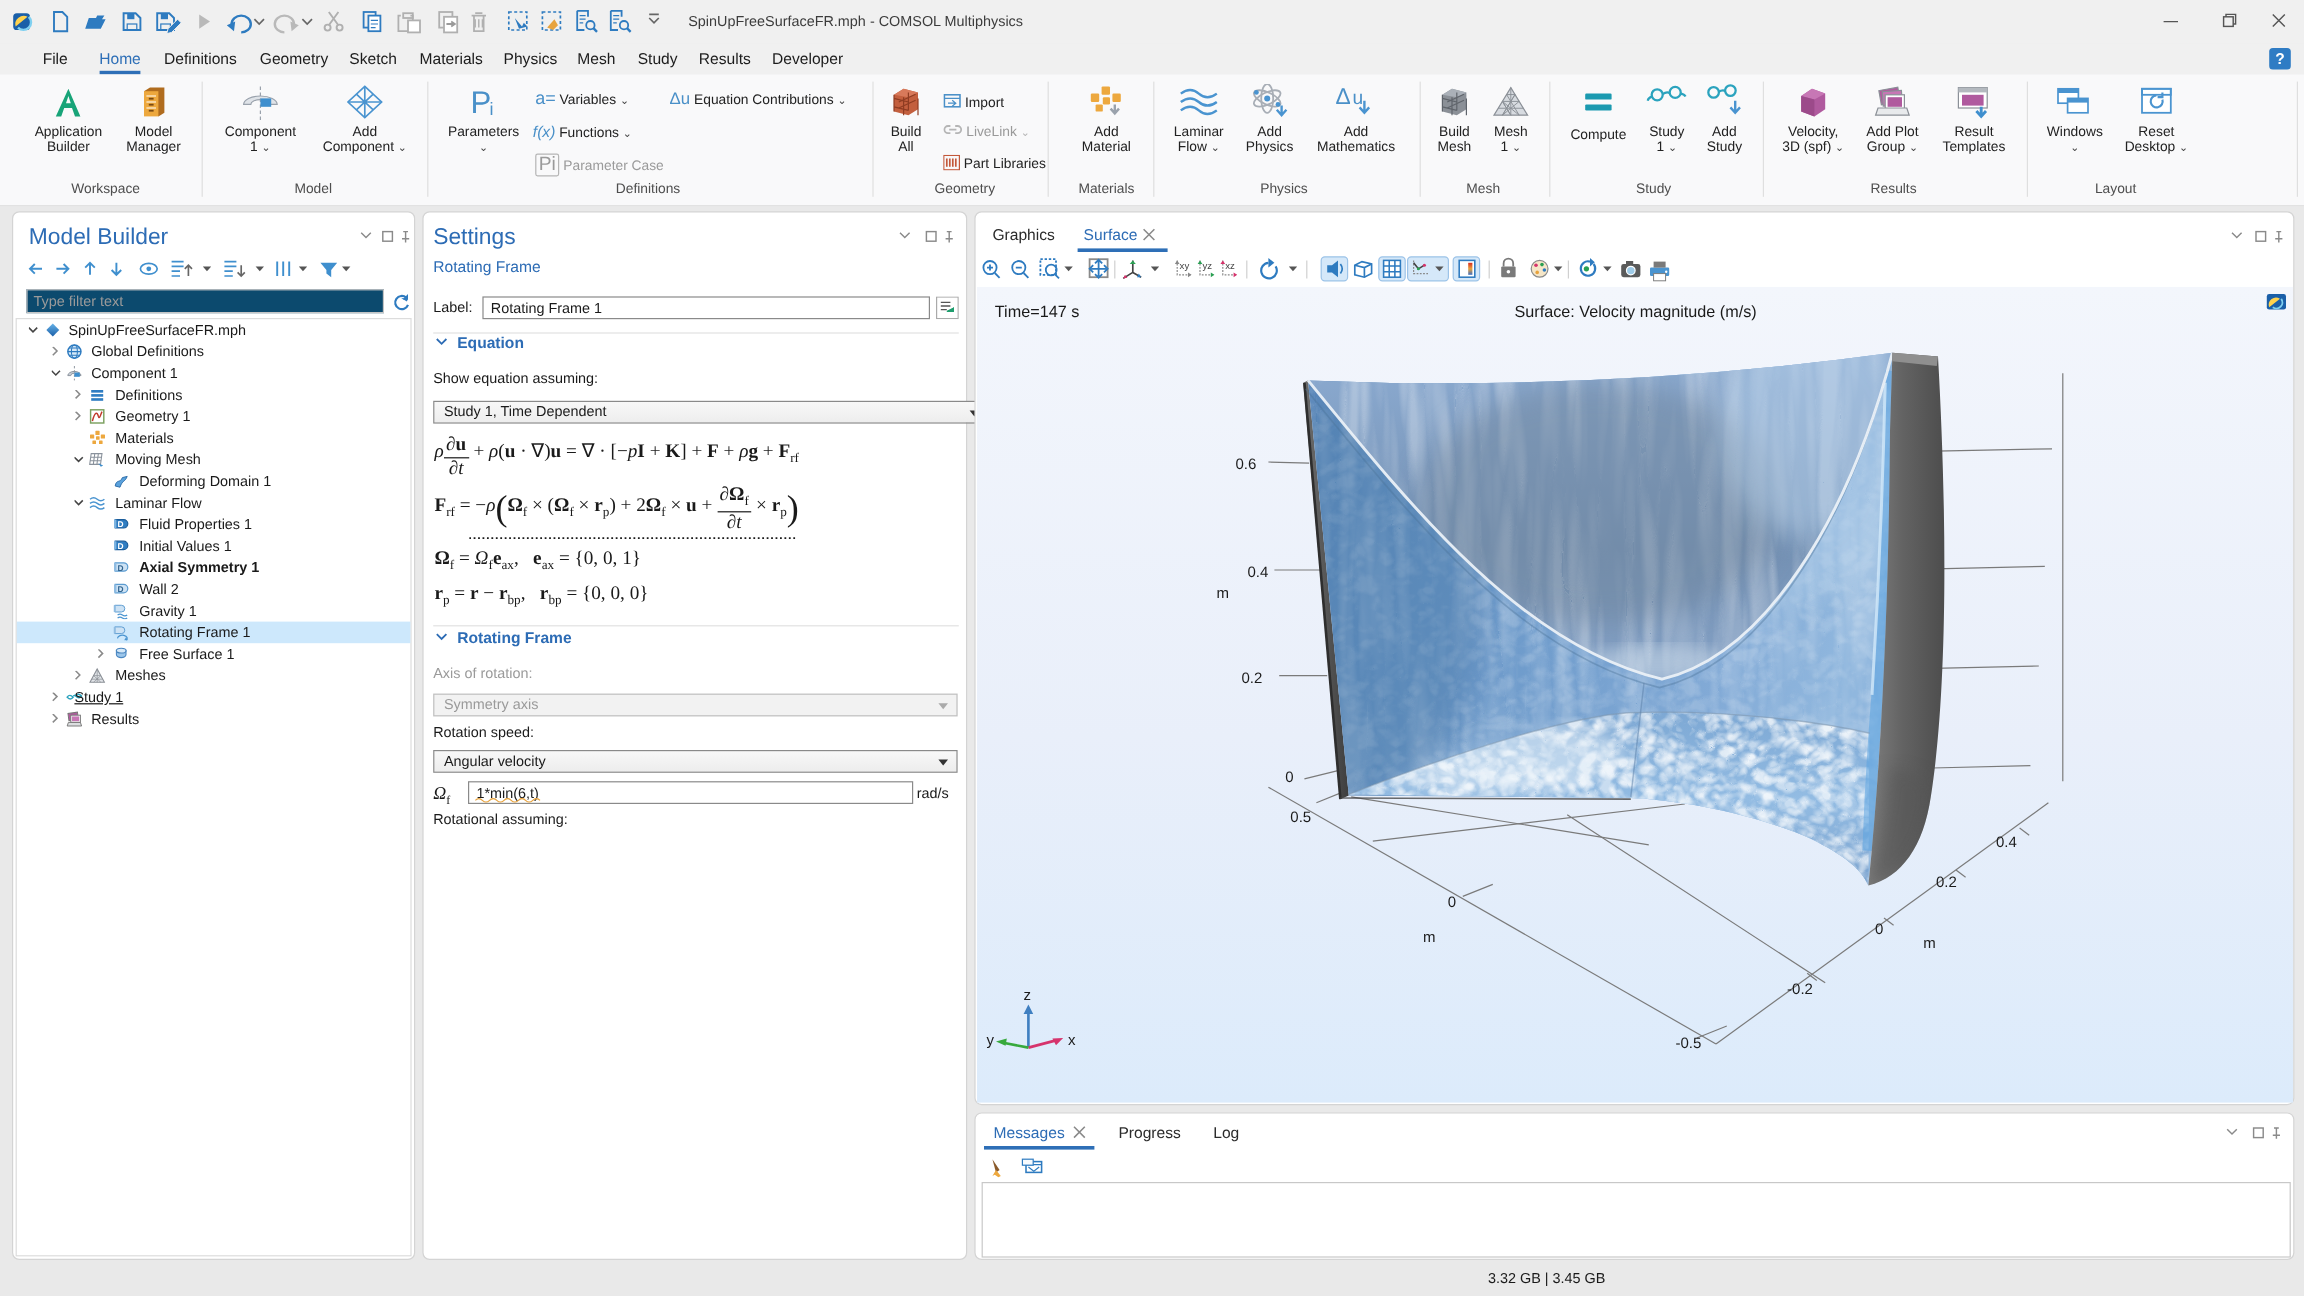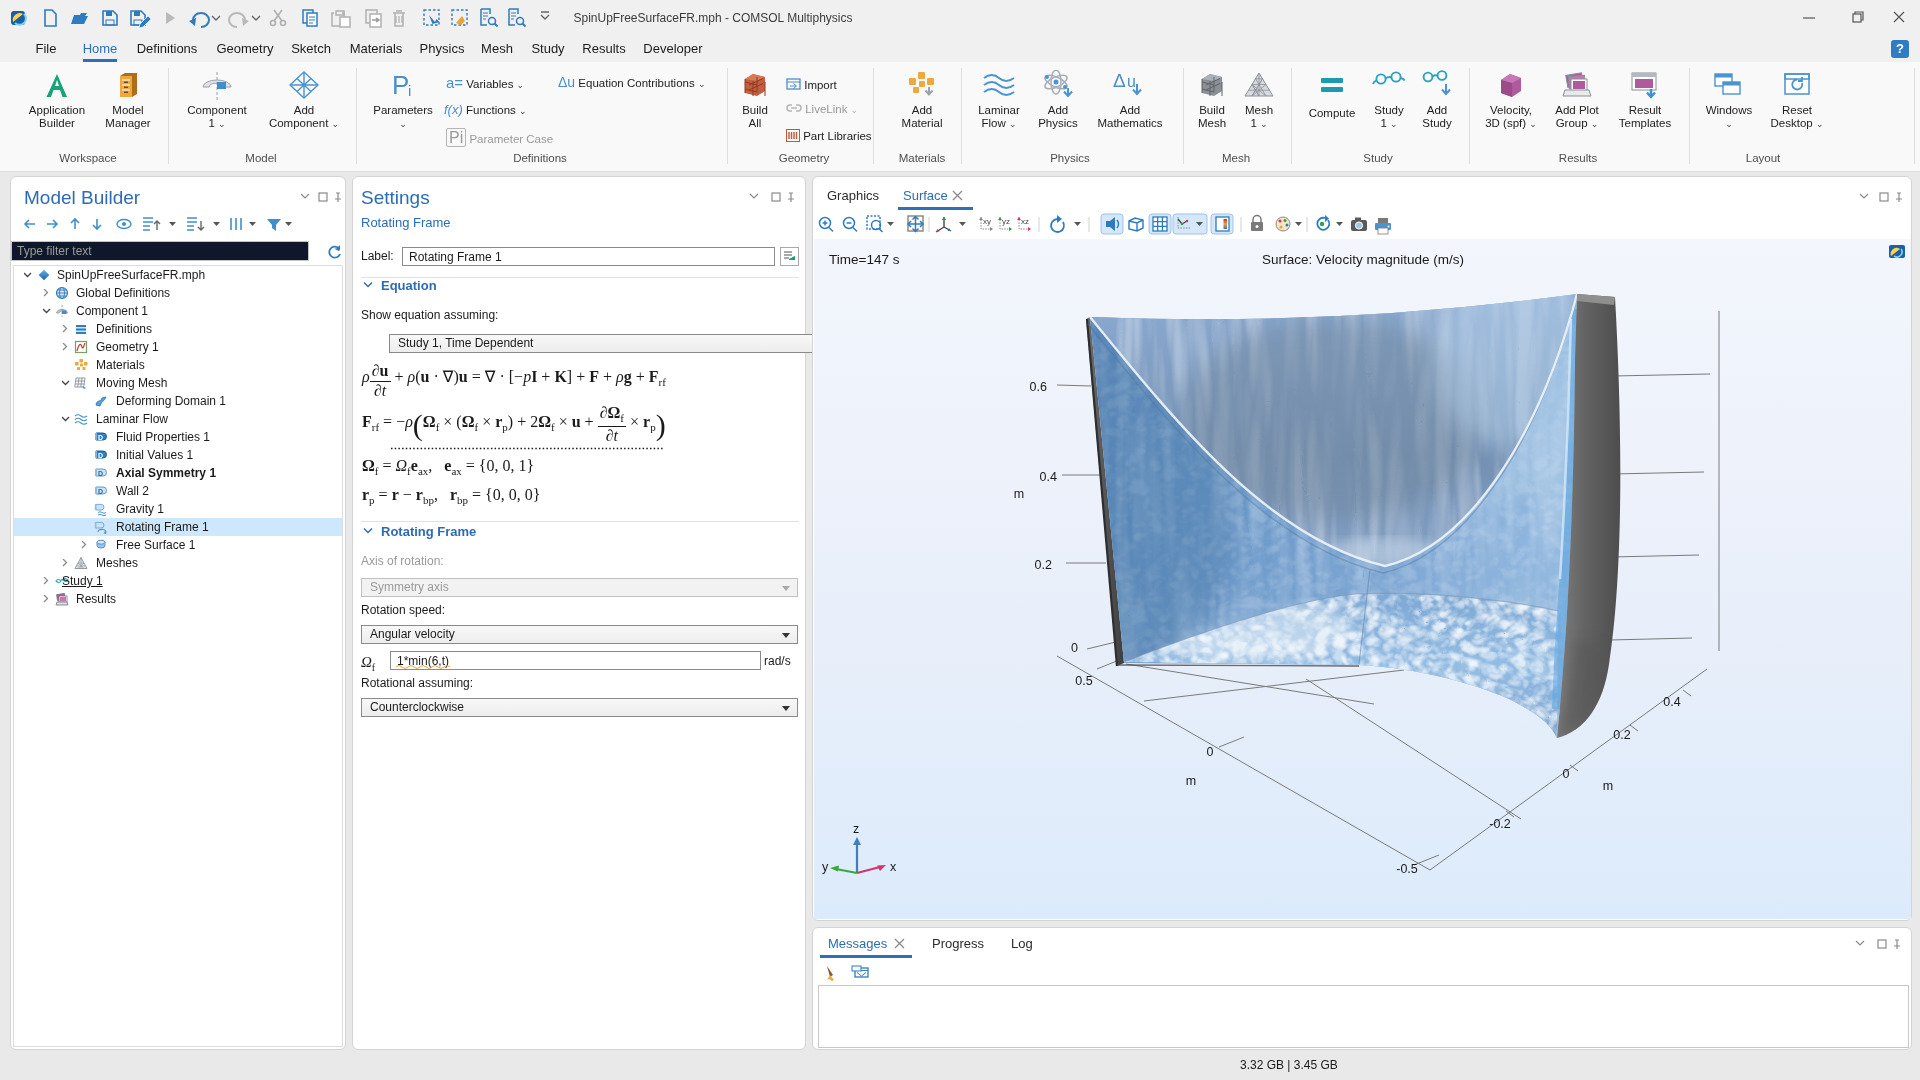--- a/index.html
+++ b/index.html
@@ -388,21 +388,21 @@
         <path d="M182,7 v9 m-3,-3 l3,3 3,-3" stroke="#666"></path>
       </g>
   <path d="M194,8 l3.5,4 3.5,-4" fill="#555" stroke="none"></path>
   <g stroke="#3f8fce" stroke-width="1.6" fill="none">
         <path d="M212,4 v12 M217,4 v12 M222,4 v12"></path>
       </g>
   <path d="M230,8 l3.5,4 3.5,-4" fill="#555" stroke="none"></path>
   <path d="M248,5 h14 l-5,6 v6 l-4,-3 v-3 z" fill="#3f8fce"></path>
   <path d="M266,8 l3.5,4 3.5,-4" fill="#555" stroke="none"></path>
  </svg>
- <div class="abs" style="left:0;top:64px;width:296px;height:18px;border:1px solid #c4c4c4;background:#0f172a;">
+ <div class="abs" style="left:11px;top:64px;width:296px;height:18px;border:1px solid #c4c4c4;background:#0c4a6e;">
    <div class="abs" style="left:5px;top:2px;font-size:12px;color:#9a9a9a;">Type filter text</div>
  </div>
  <svg class="abs" style="left:314px;top:66px" width="18" height="18">
       <path d="M13.5,5 a5.5,5.5 0 1 0 1.5,6" fill="none" stroke="#2e7bc0" stroke-width="1.8"></path>
       <path d="M15,2 v4.5 h-4.5" fill="#2e7bc0" stroke="none"></path>
       <path d="M9,5.2 l6,1 -1,2 z" fill="#2e7bc0"></path>
     </svg>
  <div class="abs" id="tree" style="left:2px;top:88px;width:330px;height:782px;border:1px solid #dcdcdc;box-sizing:border-box;font-size:12px;color:#1a1a1a;">
   <div style="position:absolute;left:0;top:0px;width:328px;height:18px;">
         <svg style="position:absolute;left:10px;top:6px" width="8" height="7">
@@ -608,21 +608,21 @@
       <path d="M4,5 h8 M4,8 h8 M4,11 h5" stroke="#555" stroke-width="1.2"></path>
       <path d="M9,13 h6 m-6,0 v-1 l6,-3 v4 z" fill="#1f9d6e" stroke="none"></path>
       <path d="M15,9 l-6,4 h6 z" fill="#1f9d6e"></path>
     </svg>
  <div class="abs" style="left:8px;top:100px;width:438px;height:1px;background:#e2e2e2;"></div>
  <svg class="abs" style="left:10px;top:104px" width="10" height="8">
       <path d="M1,1.5 l4,4 4,-4" fill="none" stroke="#2d6cb5" stroke-width="1.5"></path>
     </svg>
  <div class="abs" style="left:28px;top:101px;font-size:13px;font-weight:bold;color:#2d6cb5;">Equation</div>
  <div class="abs" style="left:8px;top:131px;">Show equation assuming:</div>
- <div class="combo abs" style="left:8px;top:157px;width:463px;margin-left:28px;">Study 1, Time Dependent</div>
+ <div class="combo abs" style="left:8px;top:157px;width:463px;">Study 1, Time Dependent</div>
  <div class="eq" style="left:9px;top:186px;"><i>ρ</i><span class="mfrac"><span class="fup"><i>∂</i><b>u</b></span><span class="fdn"><i>∂t</i></span></span> + <i>ρ</i>(<b>u</b> · ∇)<b>u</b> = ∇ · [−<i>p</i><b>I</b> + <b>K</b>] + <b>F</b> + <i>ρ</i><b>g</b> + <b>F</b><sub style="font-size:11px">rf</sub></div>
  <div class="eq" style="left:9px;top:228px;"><b>F</b><sub style="font-size:11px">rf</sub> = −<i>ρ</i><span class="bigp">(</span><b>Ω</b><sub style="font-size:11px">f</sub> × (<b>Ω</b><sub style="font-size:11px">f</sub> × <b>r</b><sub style="font-size:11px">p</sub>) + 2<b>Ω</b><sub style="font-size:11px">f</sub> × <b>u</b> + <span class="mfrac"><span class="fup"><i>∂</i><b>Ω</b><sub style="font-size:11px">f</sub></span><span class="fdn"><i>∂t</i></span></span> × <b>r</b><sub style="font-size:11px">p</sub><span class="bigp">)</span></div>
  <svg class="abs" style="left:38px;top:270px" width="272" height="3">
       <path d="M0,1.5 h272" stroke="#1a1a1a" stroke-width="1.4" stroke-dasharray="1.5,2.2" fill="none"></path>
     </svg>
  <div class="eq" style="left:9px;top:280px;"><b>Ω</b><sub style="font-size:11px">f</sub> = <i>Ω</i><sub style="font-size:11px">f</sub><b>e</b><sub style="font-size:11px">ax</sub>,&nbsp;&nbsp; <b>e</b><sub style="font-size:11px">ax</sub> = {0, 0, 1}</div>
  <div class="eq" style="left:9px;top:309px;"><b>r</b><sub style="font-size:11px">p</sub> = <b>r</b> − <b>r</b><sub style="font-size:11px">bp</sub>,&nbsp;&nbsp; <b>r</b><sub style="font-size:11px">bp</sub> = {0, 0, 0}</div>
  <div class="abs" style="left:8px;top:344px;width:438px;height:1px;background:#e2e2e2;"></div>
  <svg class="abs" style="left:10px;top:350px" width="10" height="8">
       <path d="M1,1.5 l4,4 4,-4" fill="none" stroke="#2d6cb5" stroke-width="1.5"></path>
@@ -634,21 +634,20 @@
  <div class="combo abs" style="left:8px;top:448px;width:437px;">Angular velocity</div>
  <div class="abs" style="left:8px;top:477px;font-family:'Liberation Serif',serif;font-size:15px;"><i>Ω</i><sub style="font-size:10px">f</sub></div>
  <div class="abs" style="left:37px;top:474px;width:369px;height:17px;border:1px solid #8a8a8a;background:#fff;">
    <div class="abs" style="left:6px;top:2px;">1*min(6,t)</div>
    <svg class="abs" style="left:5px;top:13px" width="56" height="4">
         <path d="M0,2 q3,-3 6,0 t6,0 t6,0 t6,0 t6,0 t6,0 t6,0 t6,0 t6,0" fill="none" stroke="#e8a33d" stroke-width="1"></path>
       </svg>
  </div>
  <div class="abs" style="left:411px;top:477px;text-align:center;">rad/s</div>
  <div class="abs" style="left:8px;top:499px;">Rotational assuming:</div>
- <div class="combo abs" style="left:8px;top:521px;width:437px;">Counterclockwise</div>
 </div>
 <div id="gfxpanel" class="panel" style="left:812px;top:176px;width:1100px;height:745px;">
  <div class="abs" style="left:14px;top:11px;font-size:13px;color:#2b2b2b;">Graphics</div>
  <div class="abs" style="left:90px;top:11px;font-size:13px;color:#2d6cb5;">Surface</div>
  <svg class="abs" style="left:139px;top:13px" width="11" height="11">
       <path d="M1,1 l9,9 M10,1 l-9,9" stroke="#8a8a8a" stroke-width="1.3"></path>
     </svg>
  <div class="abs" style="left:85px;top:30px;width:75px;height:3px;background:#2e6fb7;"></div>
  <svg class="abs" style="left:1046px;top:14px" width="50" height="12">
       <path d="M1,3 l4,4 4,-4" fill="none" stroke="#8a8a8a" stroke-width="1.2"></path>

